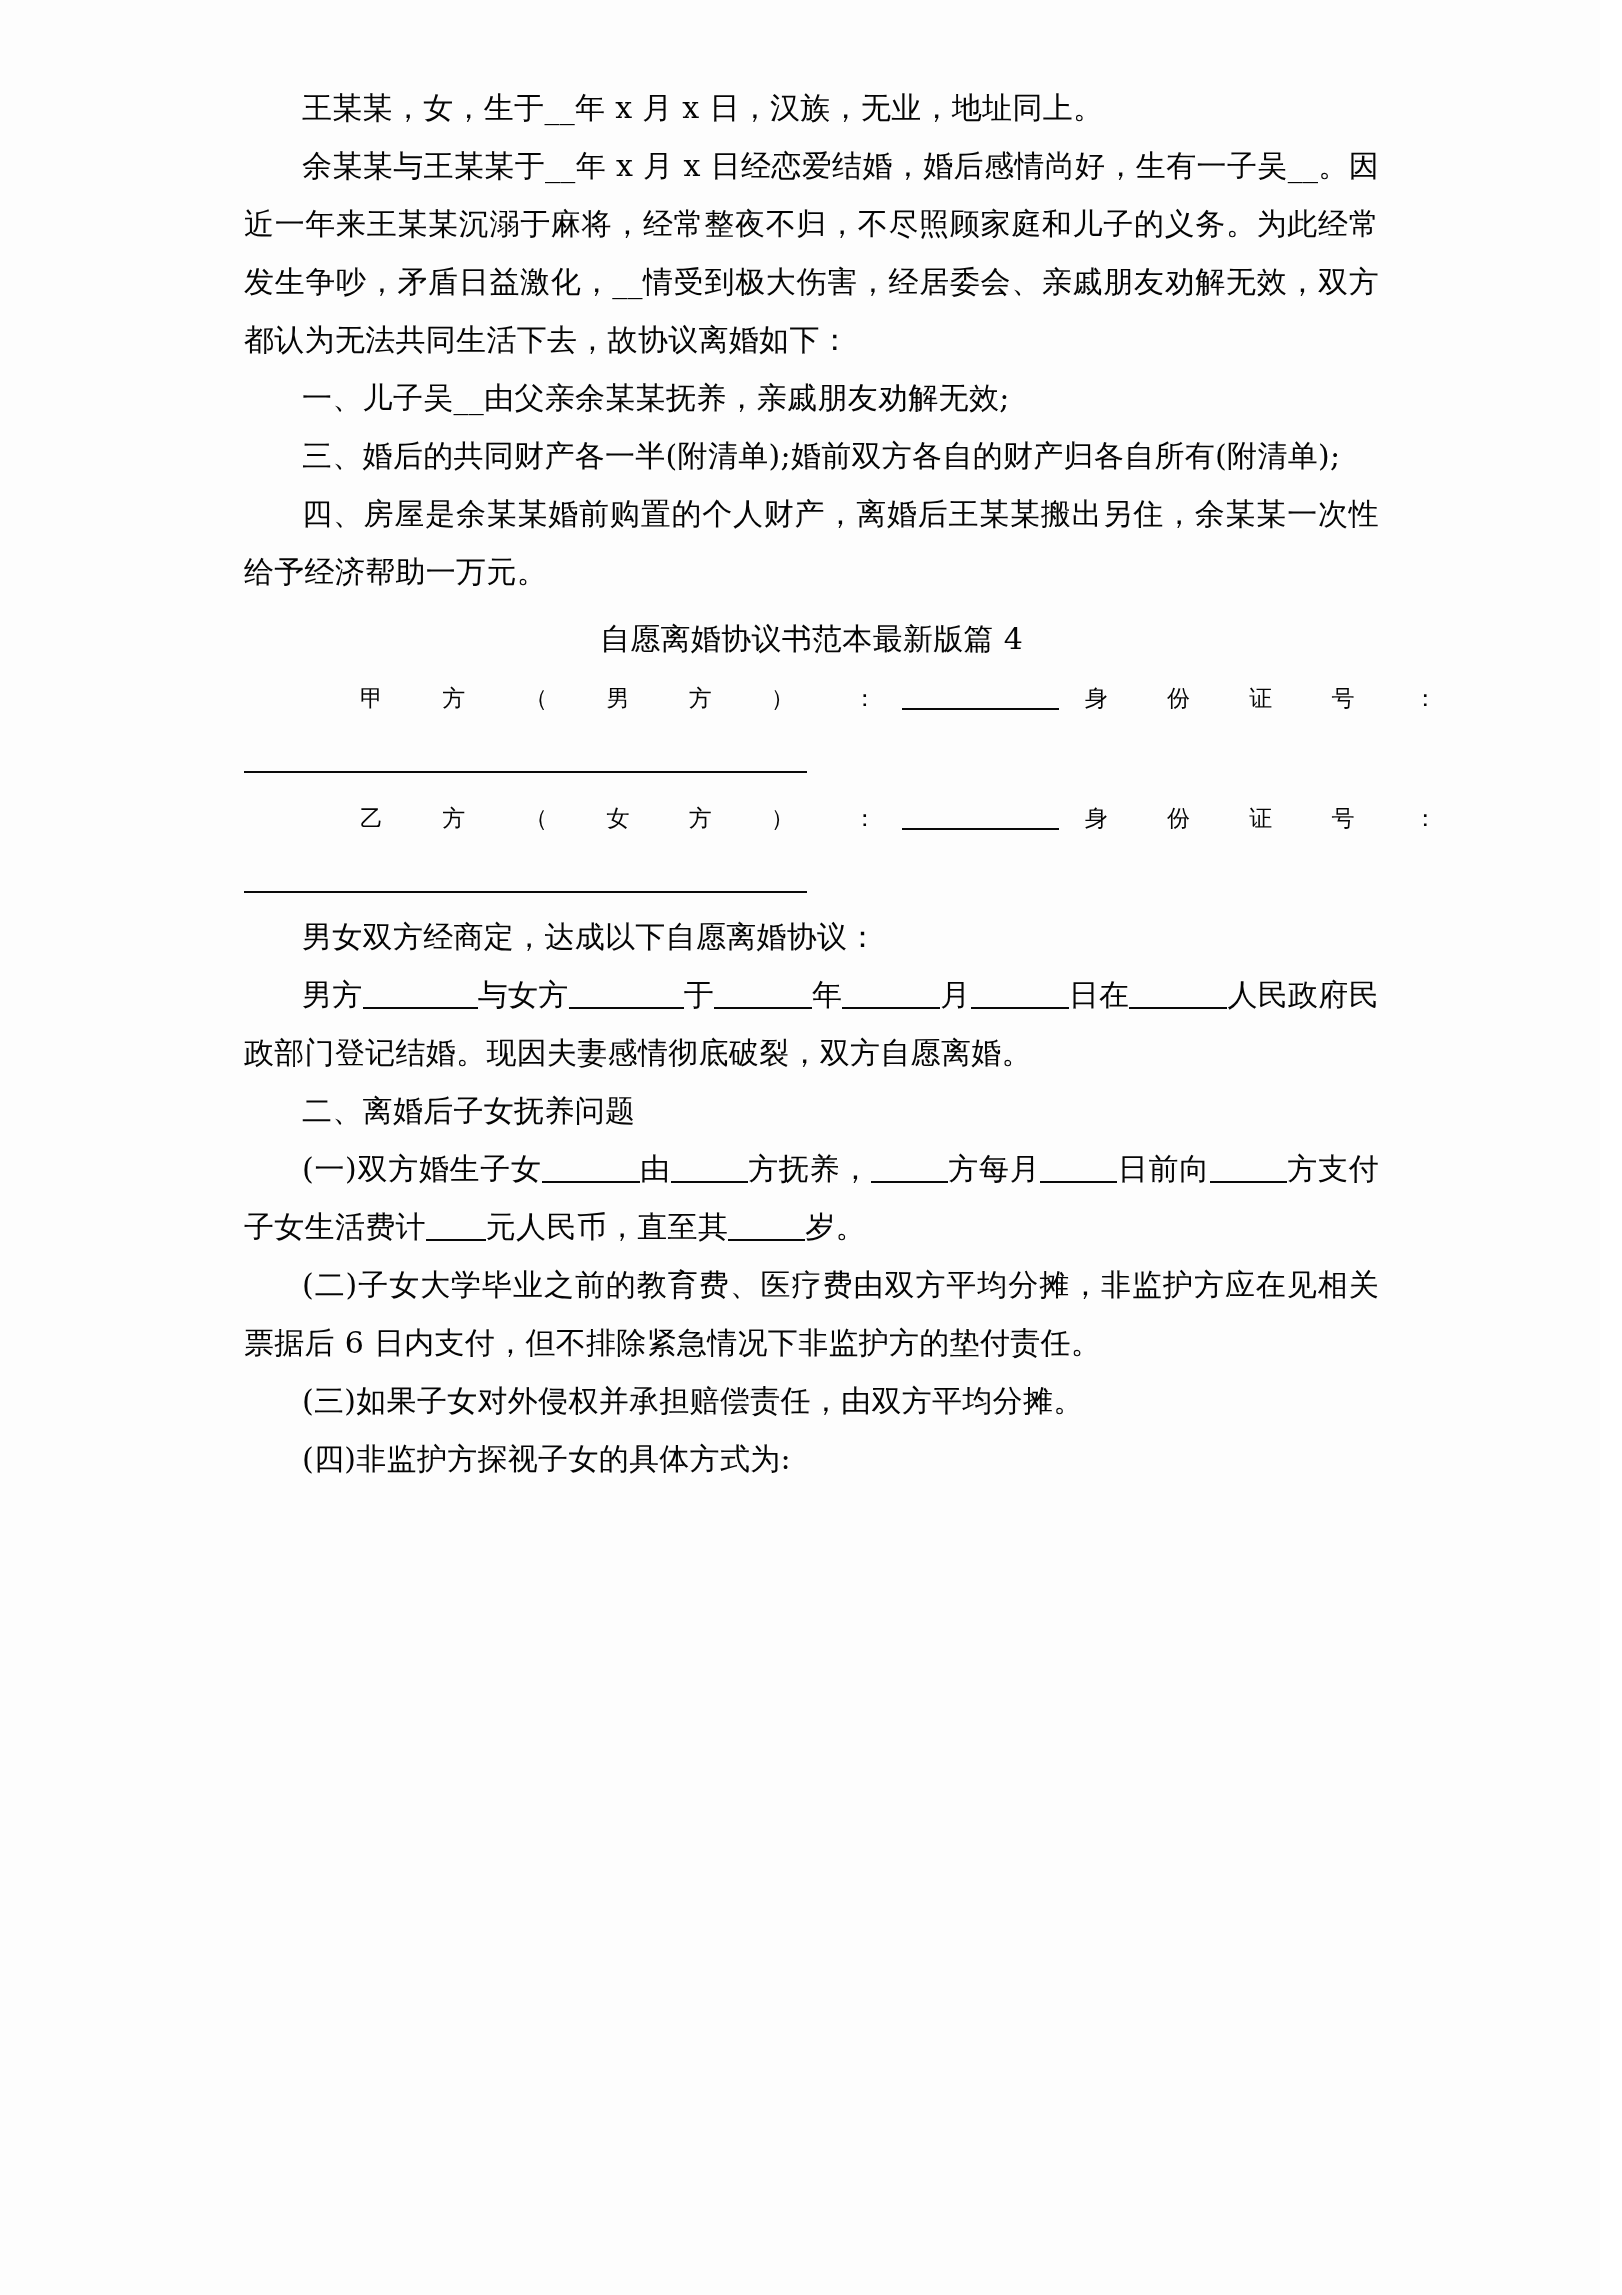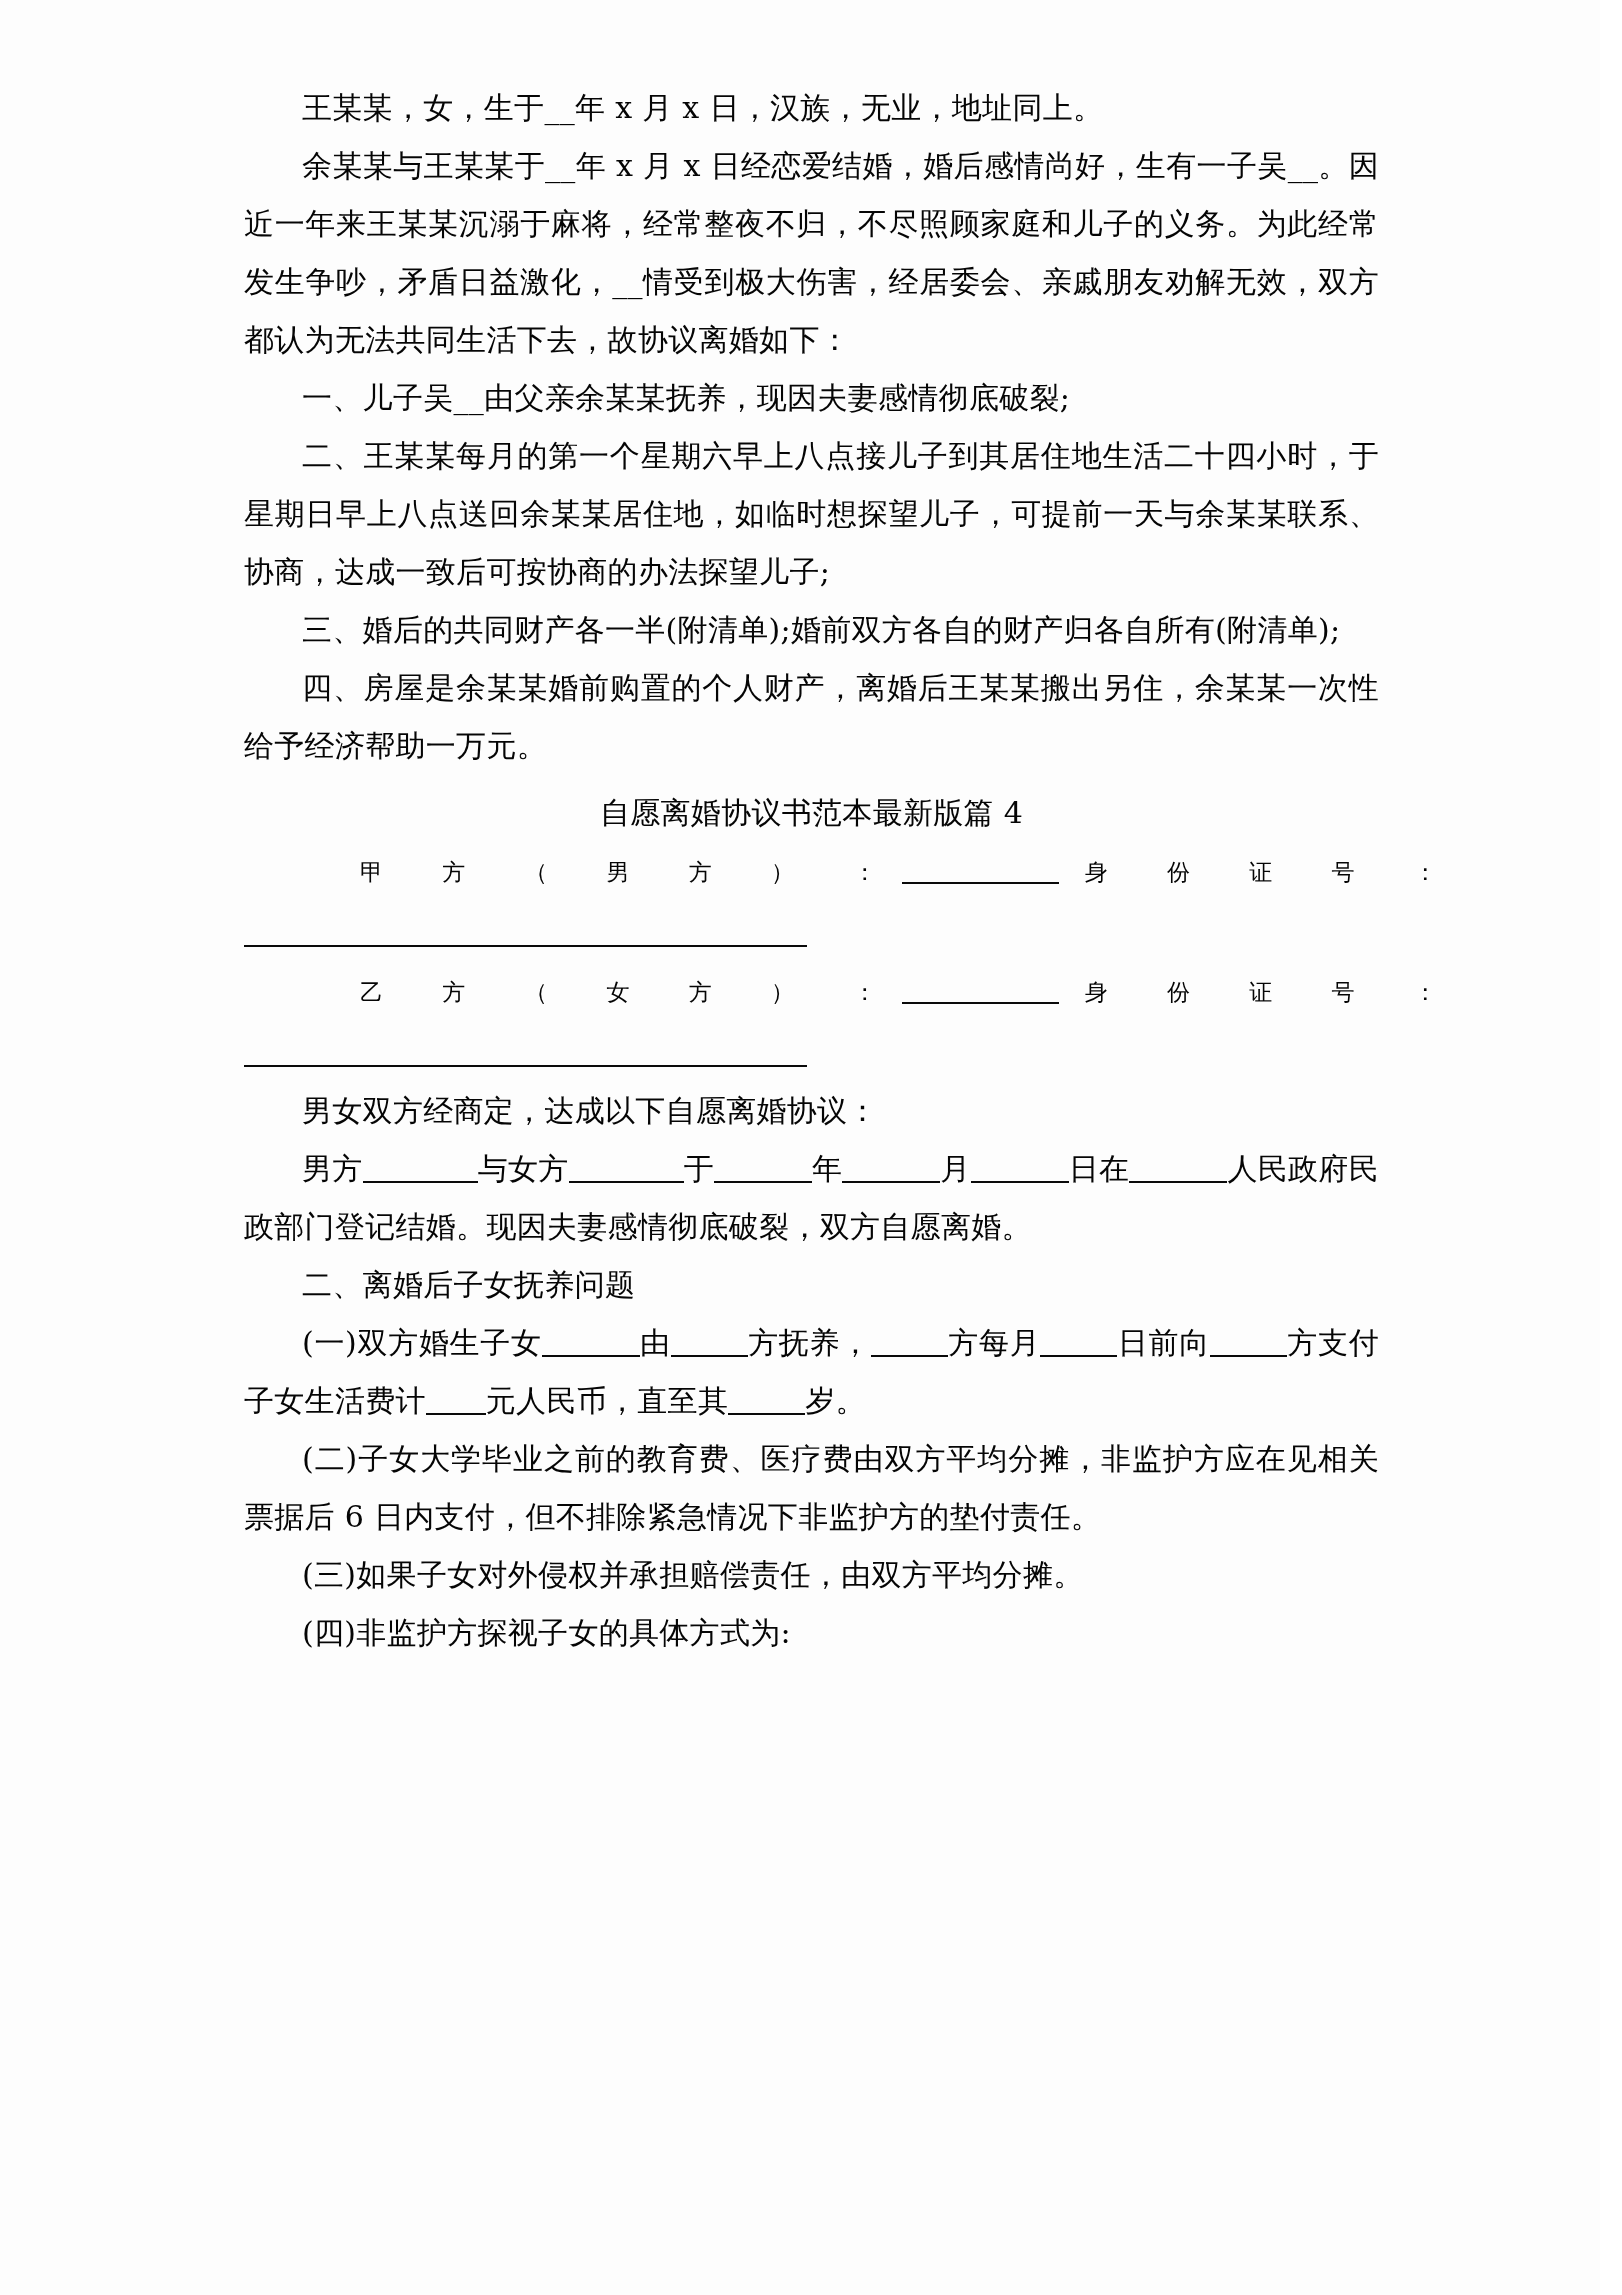--- a/index.html
+++ b/index.html
@@ -102,23 +102,22 @@
 </head>
 <body>
 
 <div class="page">
   <div class="content">
 
     <p class="p indent">王某某，女，生于__年 x 月 x 日，汉族，无业，地址同上。</p>
 
     <p class="p indent">余某某与王某某于__年 x 月 x 日经恋爱结婚，婚后感情尚好，生有一子吴__。因近一年来王某某沉溺于麻将，经常整夜不归，不尽照顾家庭和儿子的义务。为此经常发生争吵，矛盾日益激化，__情受到极大伤害，经居委会、亲戚朋友劝解无效，双方都认为无法共同生活下去，故协议离婚如下：</p>
 
-    <p class="p indent">一、儿子吴__由父亲余某某抚养，现因夫妻感情彻底破裂;</p>
+    <p class="p indent">一、儿子吴__由父亲余某某抚养，亲戚朋友劝解无效;</p>
 
-    <p class="p indent">二、王某某每月的第一个星期六早上八点接儿子到其居住地生活二十四小时，于星期日早上八点送回余某某居住地，如临时想探望儿子，可提前一天与余某某联系、协商，达成一致后可按协商的办法探望儿子;</p>
 
     <p class="p indent">三、婚后的共同财产各一半(附清单);婚前双方各自的财产归各自所有(附清单);</p>
 
     <p class="p indent">四、房屋是余某某婚前购置的个人财产，离婚后王某某搬出另住，余某某一次性给予经济帮助一万元。</p>
 
     <div class="spacer-sm"></div>
 
     <p class="heading">自愿离婚协议书范本最新版篇 4</p>
 
     <div class="party-line"><span class="stretch"><span>甲 方 （ 男 方 ） ：</span><span class="blank-inline"></span><span>身 份 证 号 ：</span></span></div>

